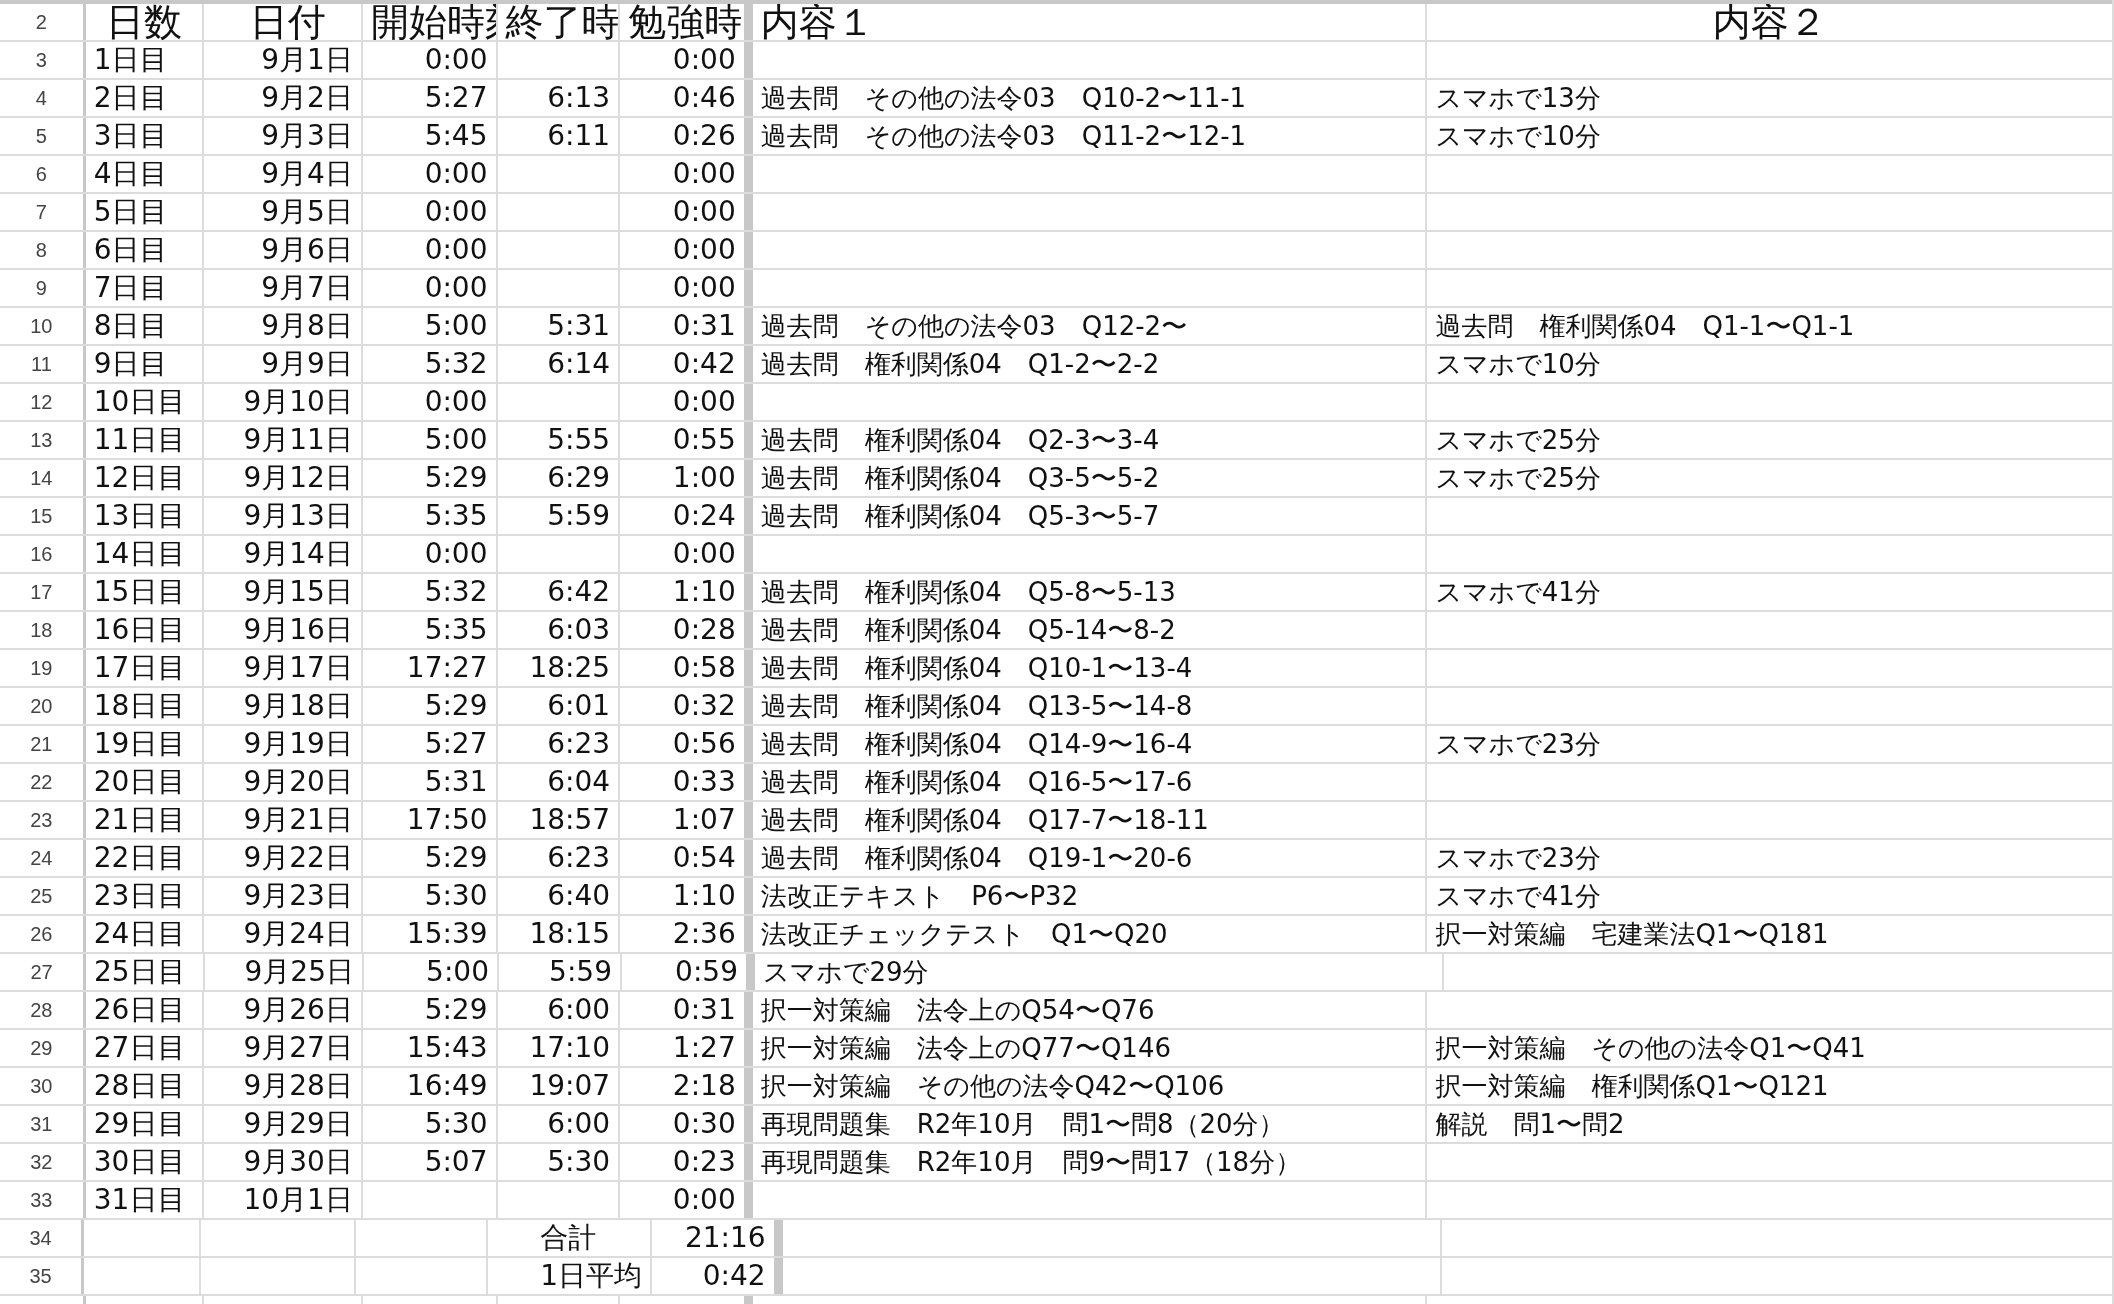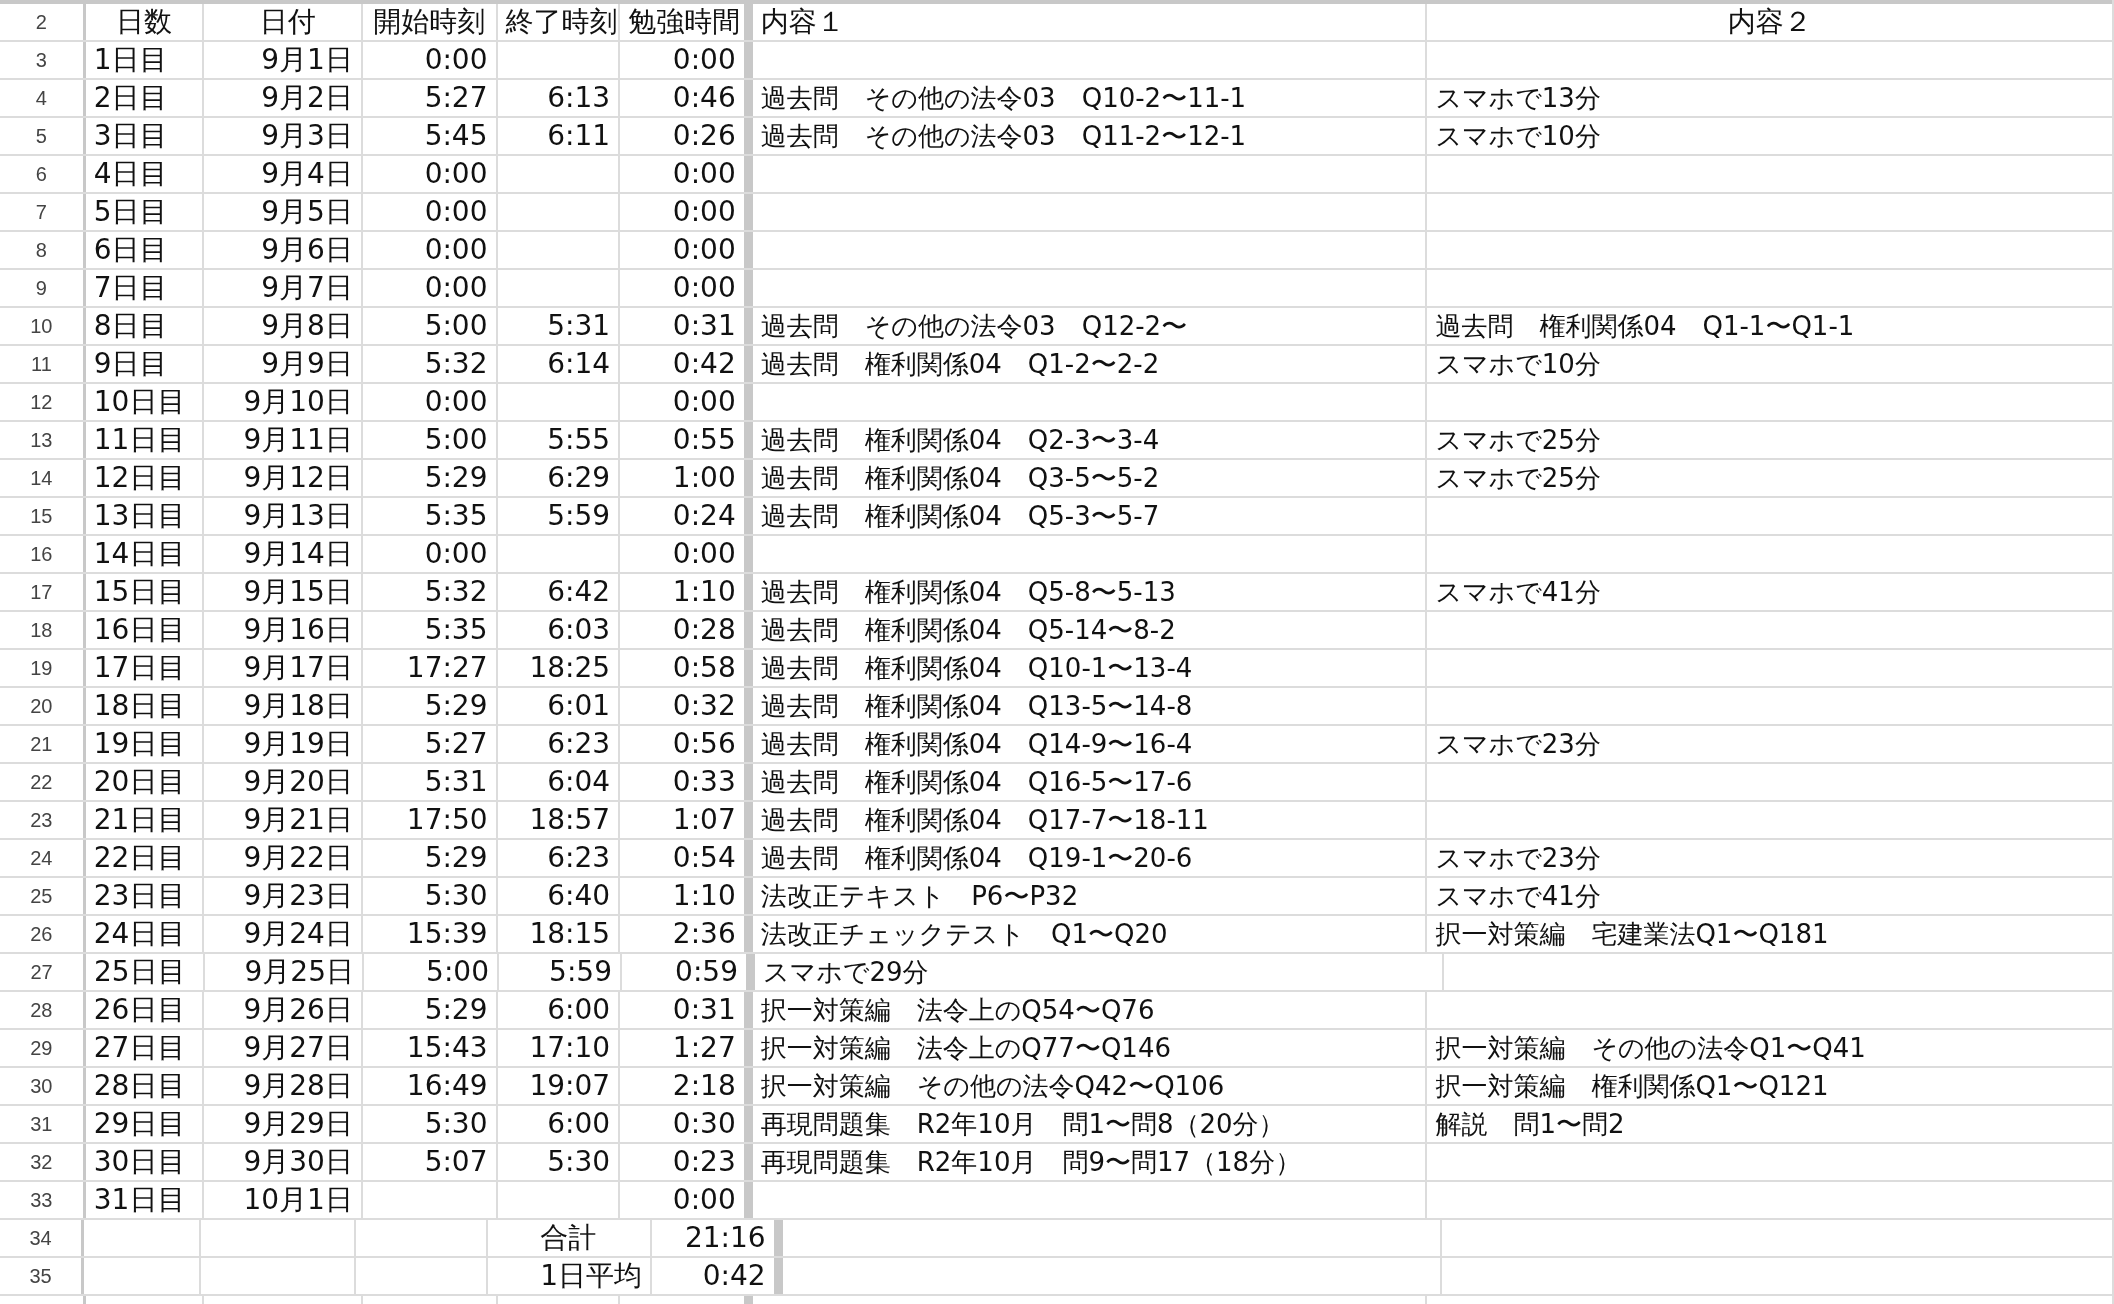--- a/index.html
+++ b/index.html
@@ -12,21 +12,21 @@
           border-right: 2px solid #dcdcdc; font-size: 28px; padding: 0 8px; }
   .c-rn  { width: 86px; border-right: 3px solid #c8c8c8; text-align: center; color: #444;
            font-family: "Liberation Sans", sans-serif; font-size: 20px; }
   .c-day { width: 119px; text-align: left; padding-left: 8px; }
   .c-date{ width: 149px; text-align: right; margin-left: 10px; }
   .c-start{ width: 135px; text-align: right; }
   .c-end { width: 123px; text-align: right; }
   .c-dur { width: 133px; text-align: right; border-right: 9px solid #c8c8c8; }
   .c-n1  { width: 677px; text-align: left; font-size: 26px; }
   .c-n2  { width: 689px; text-align: left; font-size: 26px; }
-  .hdr .cell { text-align: center; font-size: 28px; }
+  .hdr .cell { text-align: center; font-size: 38px; }
   .hdr .c-rn { font-size: 20px; }
   .c-end.label { text-align: left; margin-left: 44px; }
   .rborder { position: absolute; right: 0; top: 0; width: 2px; height: 1304px; background: #dcdcdc; }
 </style>
 </head>
 <body>
 
 <div class="topbar"></div>
 
 <div class="grid">

